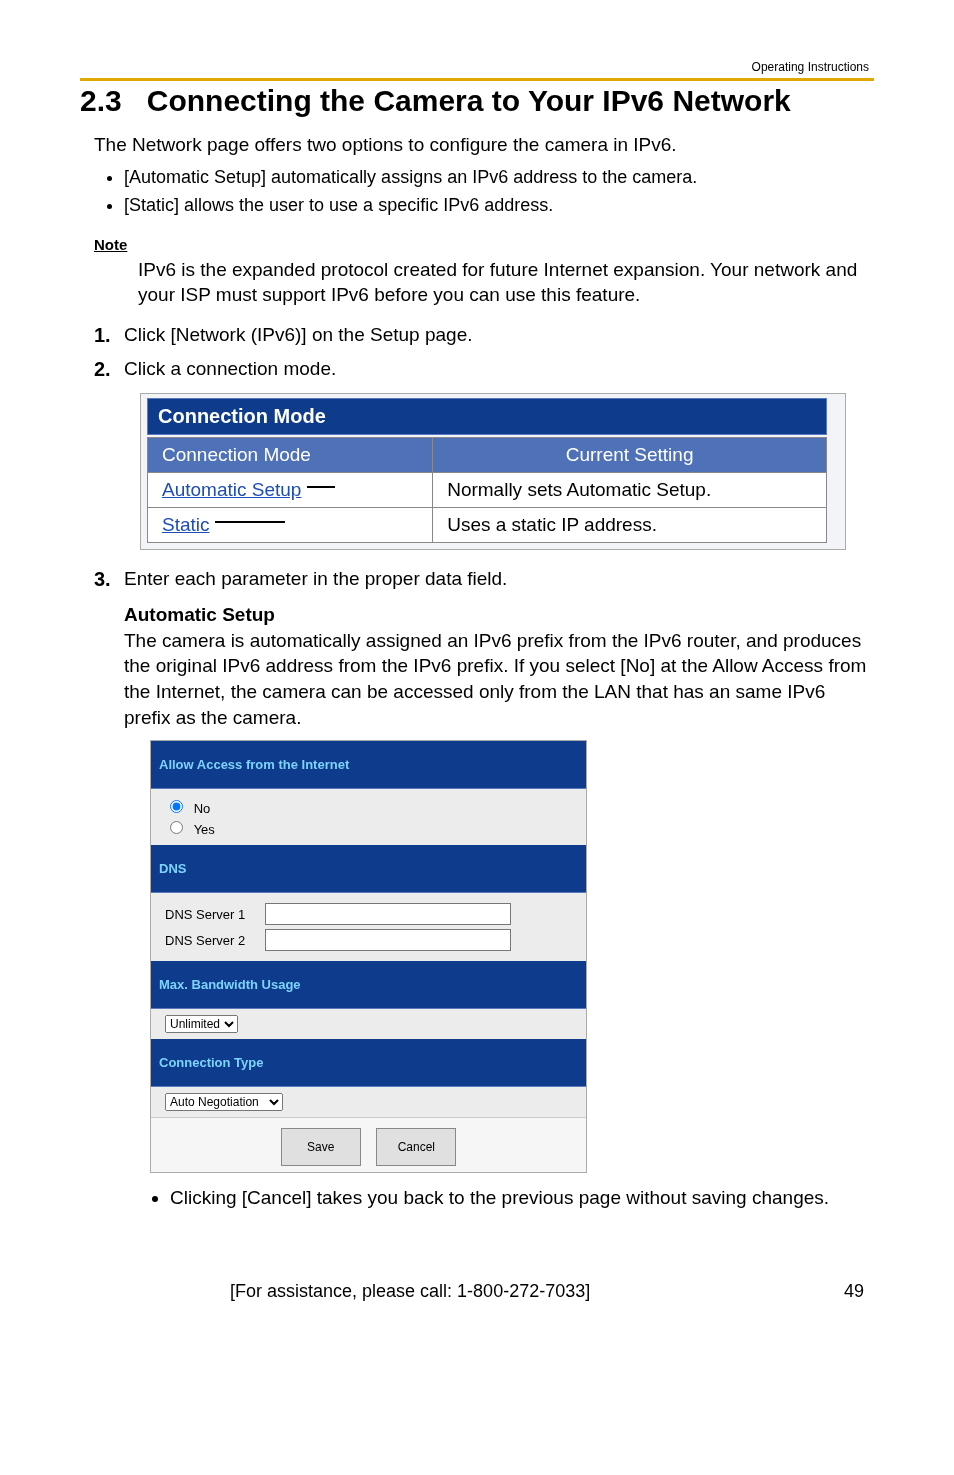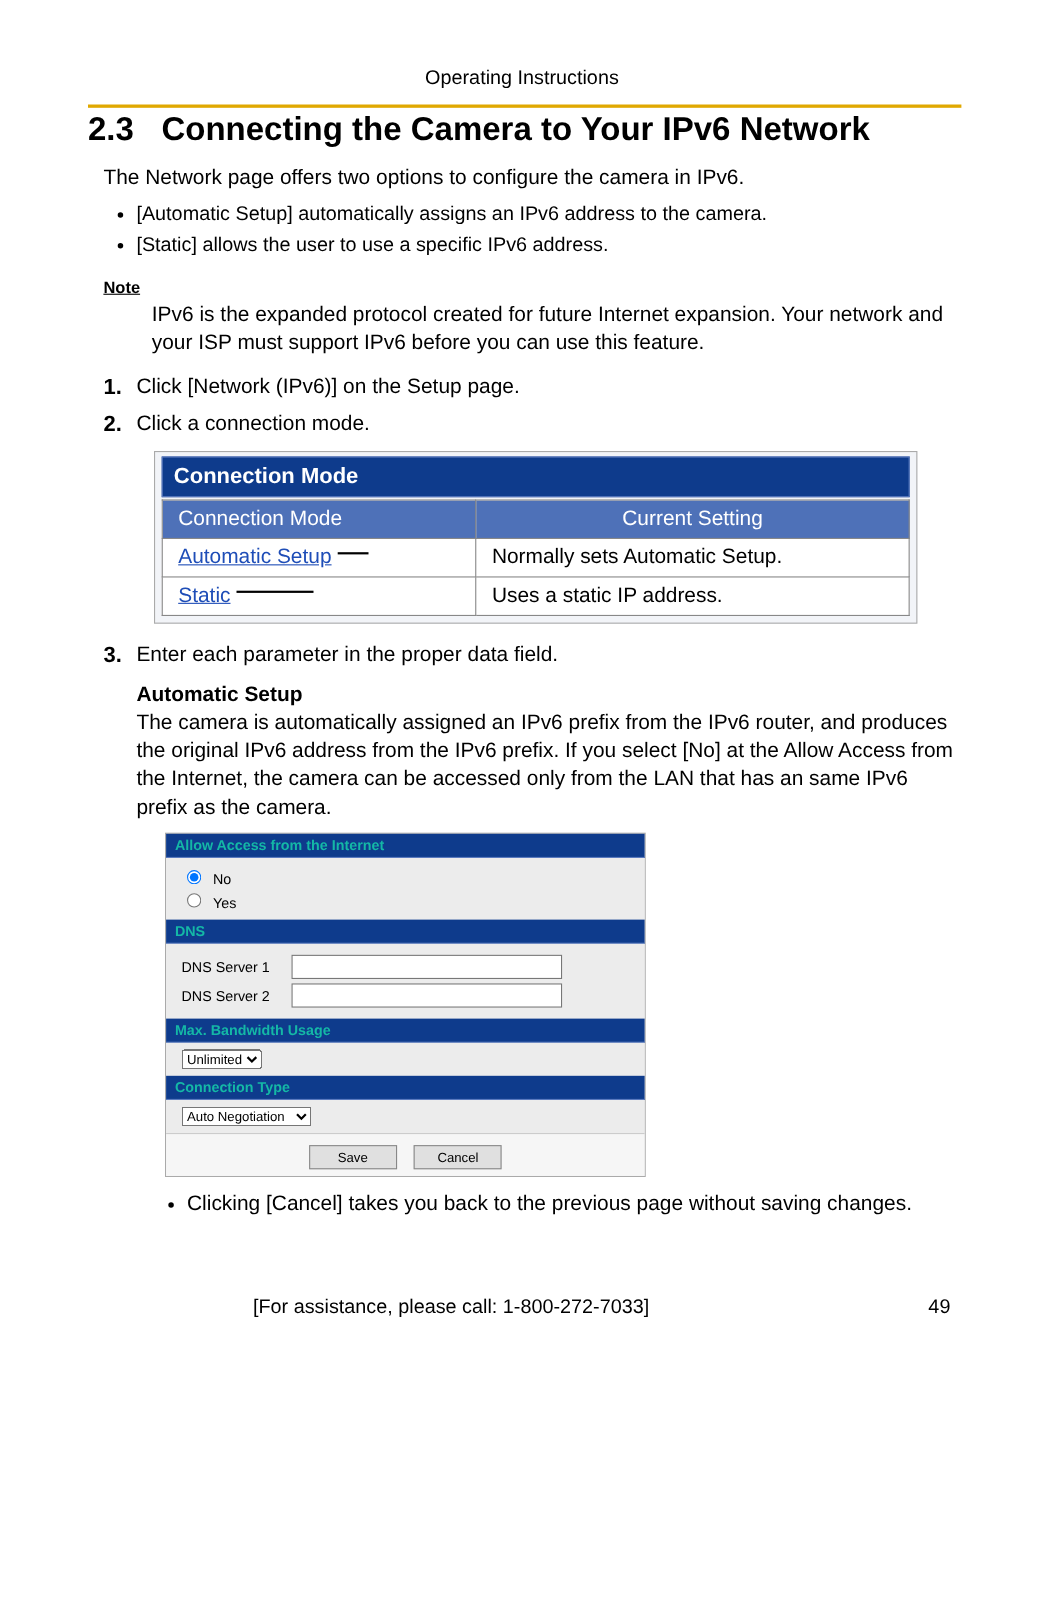--- a/index.html
+++ b/index.html
@@ -12,23 +12,23 @@
   }
   .page {
     padding: 60px 80px 40px 80px;
   }
   .header-line {
     height: 3px;
     background: #e0a800;
     margin-bottom: 3px;
   }
   .header-text {
-    text-align: center;
-    font-size: 18px;
-    margin-bottom: 14px;
+    text-align: right;
+    font-size: 12px;
+    margin-bottom: 4px;
     padding-right: 5px;
   }
   h1.section-title {
     font-size: 30px;
     font-weight: bold;
     margin: 0 0 14px 0;
   }
   .intro {
     font-size: 19px;
     margin: 0 0 6px 14px;
@@ -71,21 +71,21 @@
     left: 0;
     top: 0;
     font-weight: bold;
     font-size: 20px;
   }
   .screenshot-block {
     margin: 12px 0 16px 60px;
     border: 1px solid #aaa;
     width: 680px;
     background: #f2f4f8;
-    padding: 4px 6px 6px 6px;
+    padding: 4px 18px 6px 6px;
   }
   .cm-title {
     background: #0e3b8c;
     color: #fff;
     font-weight: bold;
     font-size: 20px;
     padding: 6px 10px;
     border: 1px solid #5a7abf;
   }
   table.cm-table {
@@ -130,23 +130,23 @@
   }
   .inner-screenshot {
     margin: 10px 0 12px 70px;
     width: 435px;
     border: 1px solid #aaa;
     font-size: 13px;
     background: #f6f6f6;
   }
   .panel-hdr {
     background: #0e3b8c;
-    color: #14b8a6;
-    font-weight: bold;
-    padding: 3px 8px;
+    color: #7dd3fc;
+    font-weight: bold;
+    padding: 16px 8px;
     font-size: 13px;
     border-bottom: 1px solid #5a7abf;
   }
   .panel-body {
     background: #ececec;
     padding: 6px 14px;
   }
   .radio-row {
     margin: 2px 0;
   }
@@ -172,21 +172,21 @@
     font-size: 12px;
   }
   .btn-row {
     text-align: center;
     padding: 10px 0 6px 0;
     background: #f6f6f6;
     border-top: 1px solid #ccc;
   }
   .btn-row button {
     width: 80px;
-    height: 22px;
+    height: 38px;
     font-size: 12px;
     margin: 0 6px;
     background: #e0e0e0;
     border: 1px solid #888;
   }
   .sub-bullets {
     margin: 4px 0 12px 68px;
     padding: 0 0 0 22px;
     font-size: 19px;
     line-height: 1.35;

